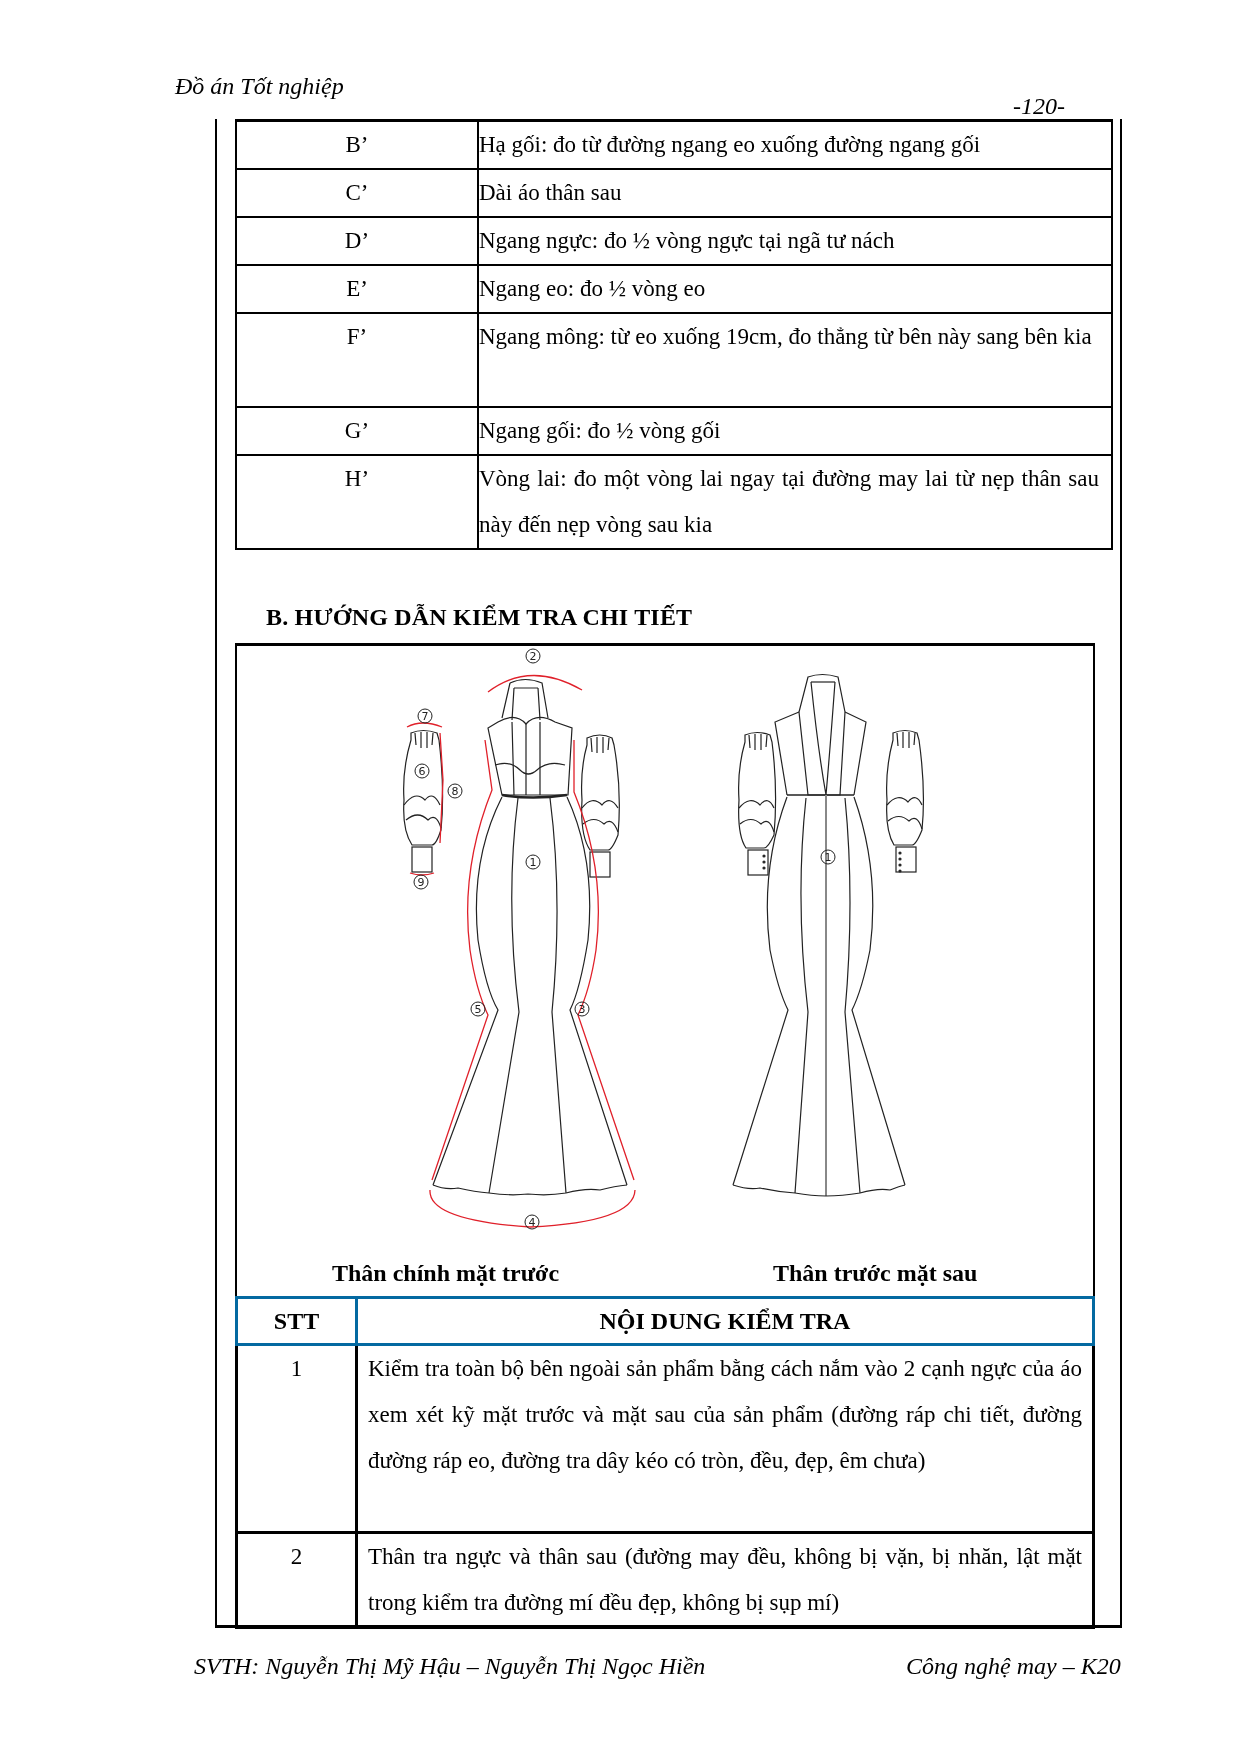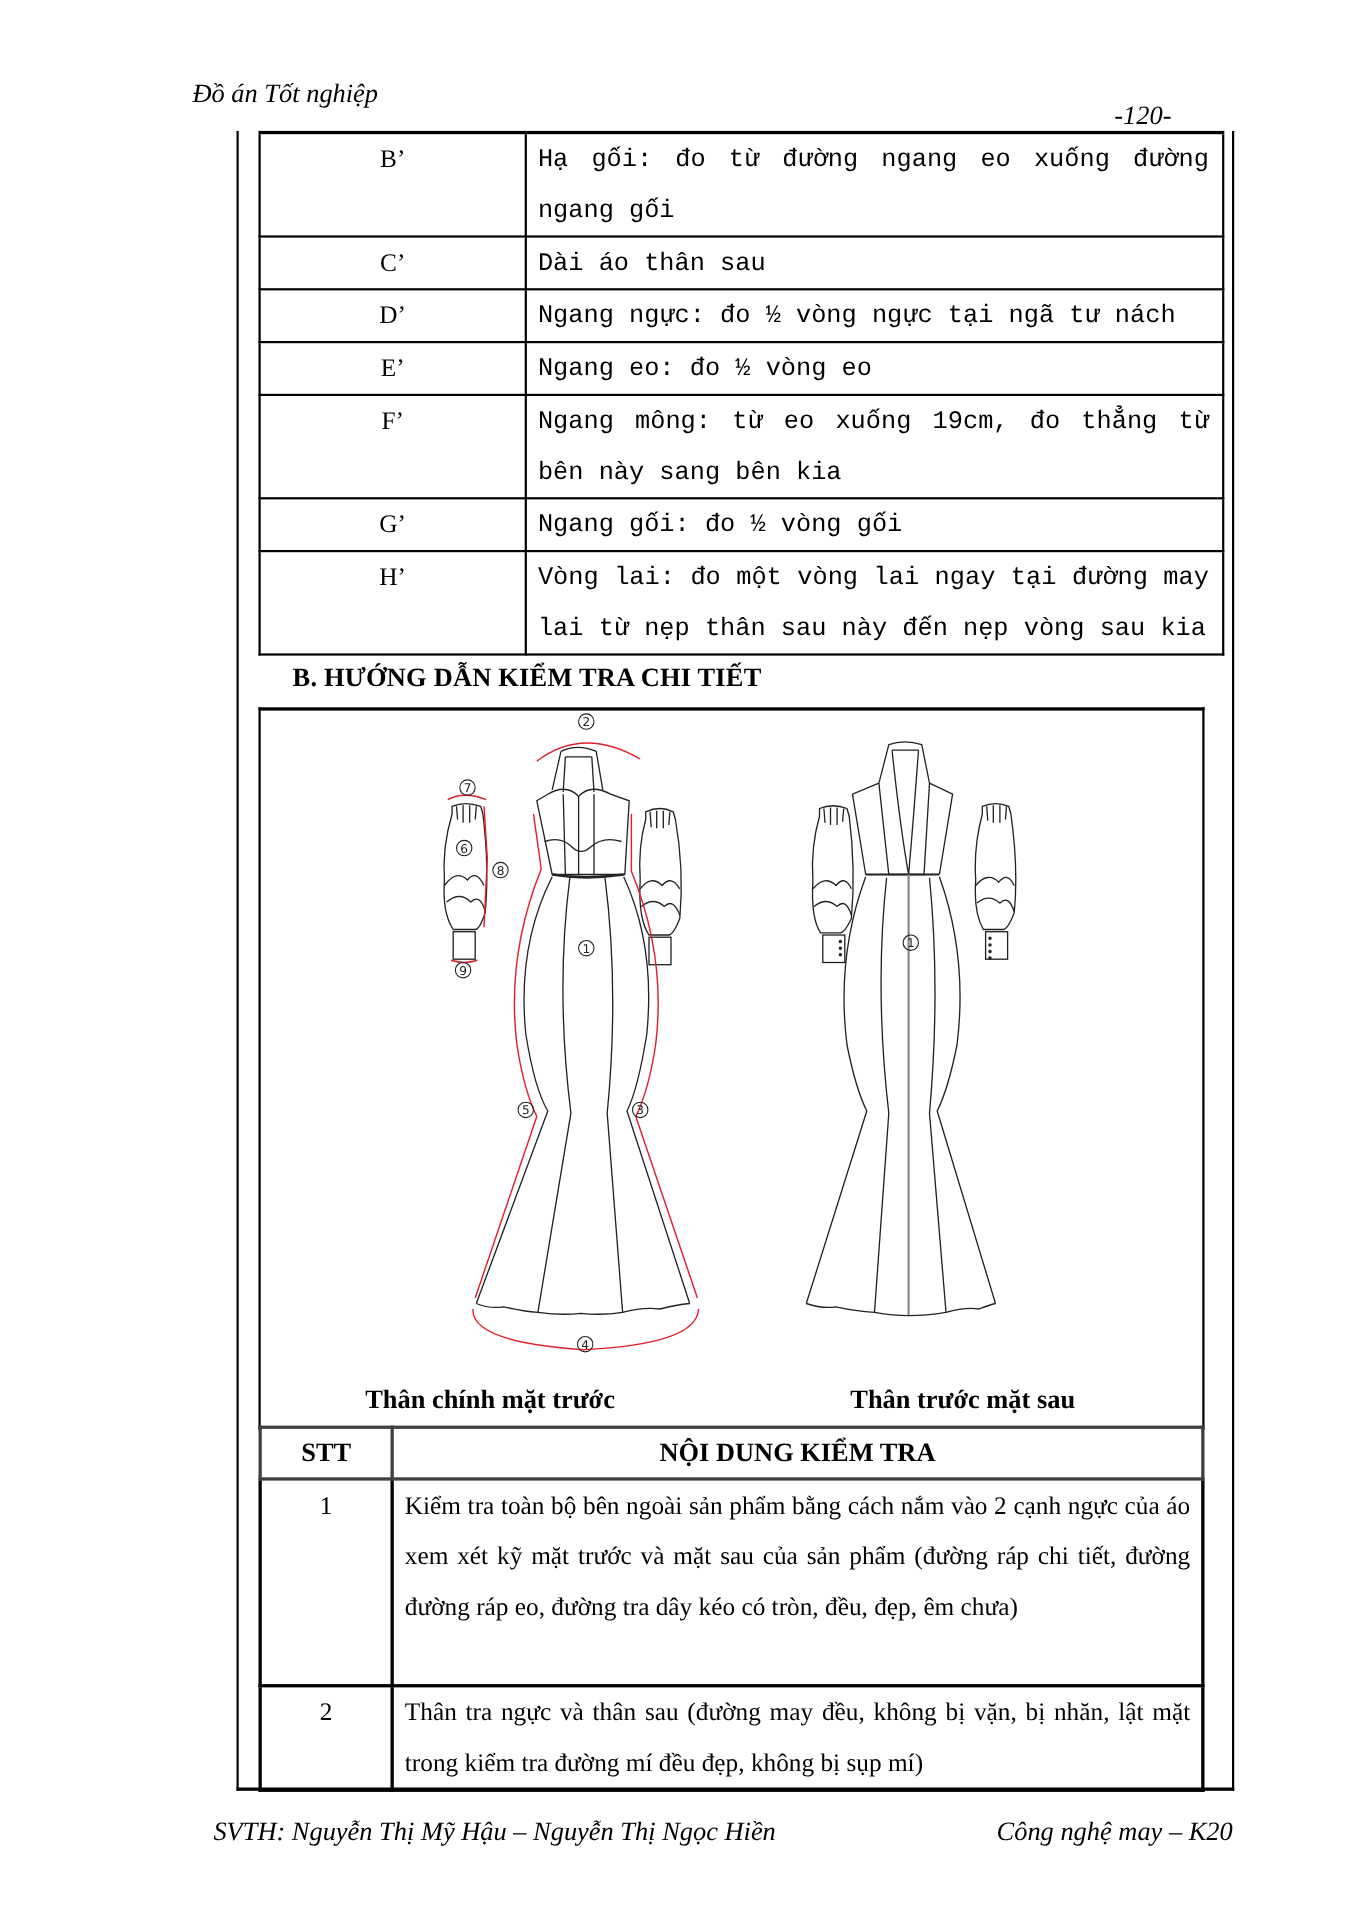--- a/index.html
+++ b/index.html
@@ -5,29 +5,29 @@
   html, body { margin: 0; padding: 0; background: #ffffff; }
   body { width: 1240px; height: 1754px; position: relative; overflow: hidden;
          font-family: "Liberation Serif", "DejaVu Serif", serif; color: #000; }
   .abs { position: absolute; }
   .hdr { font-style: italic; font-size: 24px; line-height: 28px; }
   .outer-frame { position: absolute; left: 215px; top: 119px; width: 903px; height: 1506px;
                  border-left: 2px solid #000; border-right: 2px solid #000; border-bottom: 3px solid #000; }
   table.grid { border-collapse: collapse; position: absolute; table-layout: fixed; }
   table.grid td { border: 2px solid #000; vertical-align: top; font-size: 23px; line-height: 46px; padding: 0; }
   table.grid td.code { text-align: center; }
-  table.grid td.desc { padding-left: 10px; padding-right: 12px; text-align: justify; font-family: Liberation Mono, monospace; }
+  table.grid td.desc { padding-left: 0; padding-right: 12px; text-align: justify; }
   .section-title { font-weight: bold; font-size: 24px; line-height: 30px; letter-spacing: 0.2px; }
   .drawing-frame { position: absolute; left: 235px; top: 643px; width: 856px; height: 654px;
                    border-left: 2px solid #000; border-right: 2px solid #000; border-top: 3px solid #000; }
   .caption { font-weight: bold; font-size: 24px; line-height: 30px; text-align: center; }
   table.check td { border: 3px solid #000; font-size: 23px; line-height: 46px; vertical-align: top; padding: 0; }
   table.check td.stt { text-align: center; }
   table.check td.content { padding-left: 10px; padding-right: 10px; text-align: justify; }
-  table.check th { border: 3px solid #404040; font-weight: bold; font-size: 24px; height: 44px; padding: 0; }
+  table.check th { border: 3px solid #0369a1; font-weight: bold; font-size: 24px; height: 44px; padding: 0; }
   .footer { font-style: italic; font-size: 24px; line-height: 28px; margin-left: 16px; }
   svg text { font-family: "DejaVu Sans", sans-serif; }
 </style>
 </head>
 <body>
 
 <div class="abs hdr" style="left:175px; top:72px;">Đồ án Tốt nghiệp</div>
 <div class="abs hdr" style="left:1013px; top:72px;margin-top:20px;">-120-</div>
 
 <div class="outer-frame"></div>

